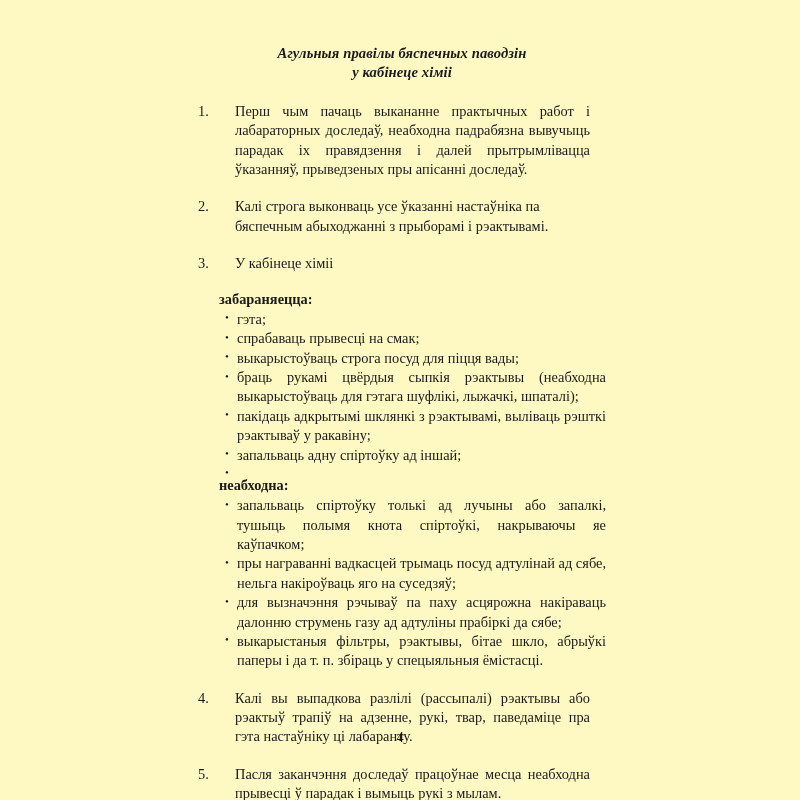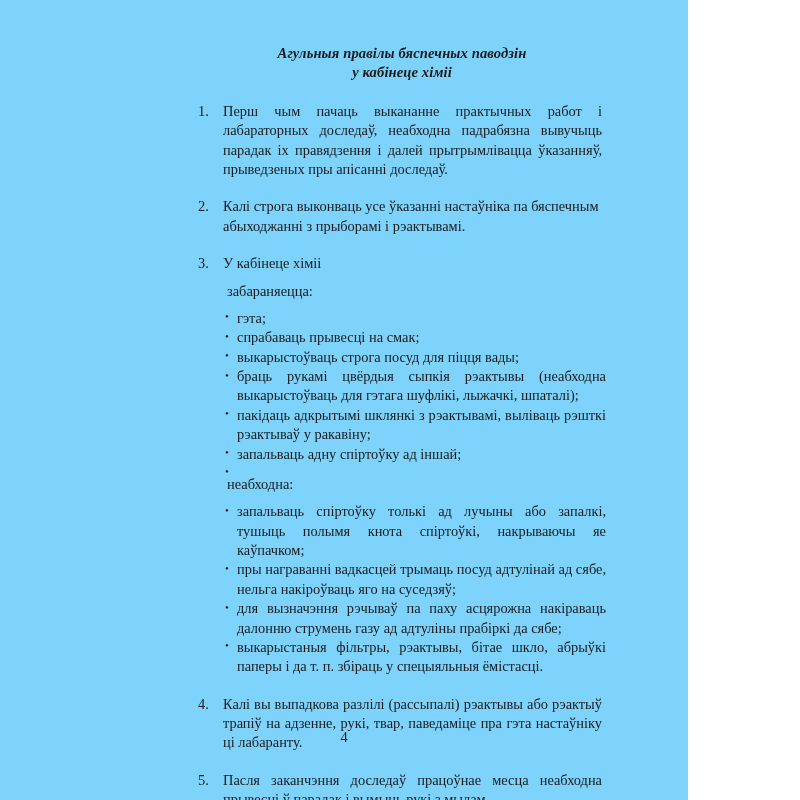--- a/index.html
+++ b/index.html
@@ -13,23 +13,23 @@
     font-family: "Liberation Serif", "DejaVu Serif", serif;
     color: #1a1a1a;
     position: relative;
     overflow: hidden;
   }
 
   .page {
     position: absolute;
     left: 0;
     top: 0;
-    width: 688px;
+    width: 800px;
     height: 800px;
-    background: #7dd3fc;
+    background: #fef9c3;
   }
 
   .content {
     position: absolute;
     left: 198px;
     top: 44px;
     width: 408px;
   }
 
   .doc-title {
@@ -68,32 +68,32 @@
     position: absolute;
     left: 0;
     top: 0;
     width: 17px;
     text-align: left;
     font-size: 14.4px;
     line-height: 1.345;
   }
 
   .para {
-    margin: 4px;
+    margin: 16px;
     text-align: justify;
     text-justify: inter-word;
     hyphens: manual;
   }
   .para.last { text-align: left; }
 
   .sub-head {
-    font-weight: normal;
-    font-size: 14.4px;
-    line-height: 1.345;
-    margin: 8px;
+    font-weight: bold;
+    font-size: 14.4px;
+    line-height: 1.345;
+    margin: 0;
     text-align: left;
   }
   .sub-head.spaced { margin-top: 11px; }
 
   ul.bullets {
     list-style: none;
     margin: 1px 0 0 0;
     padding: 0;
   }
   ul.bullets > li {

